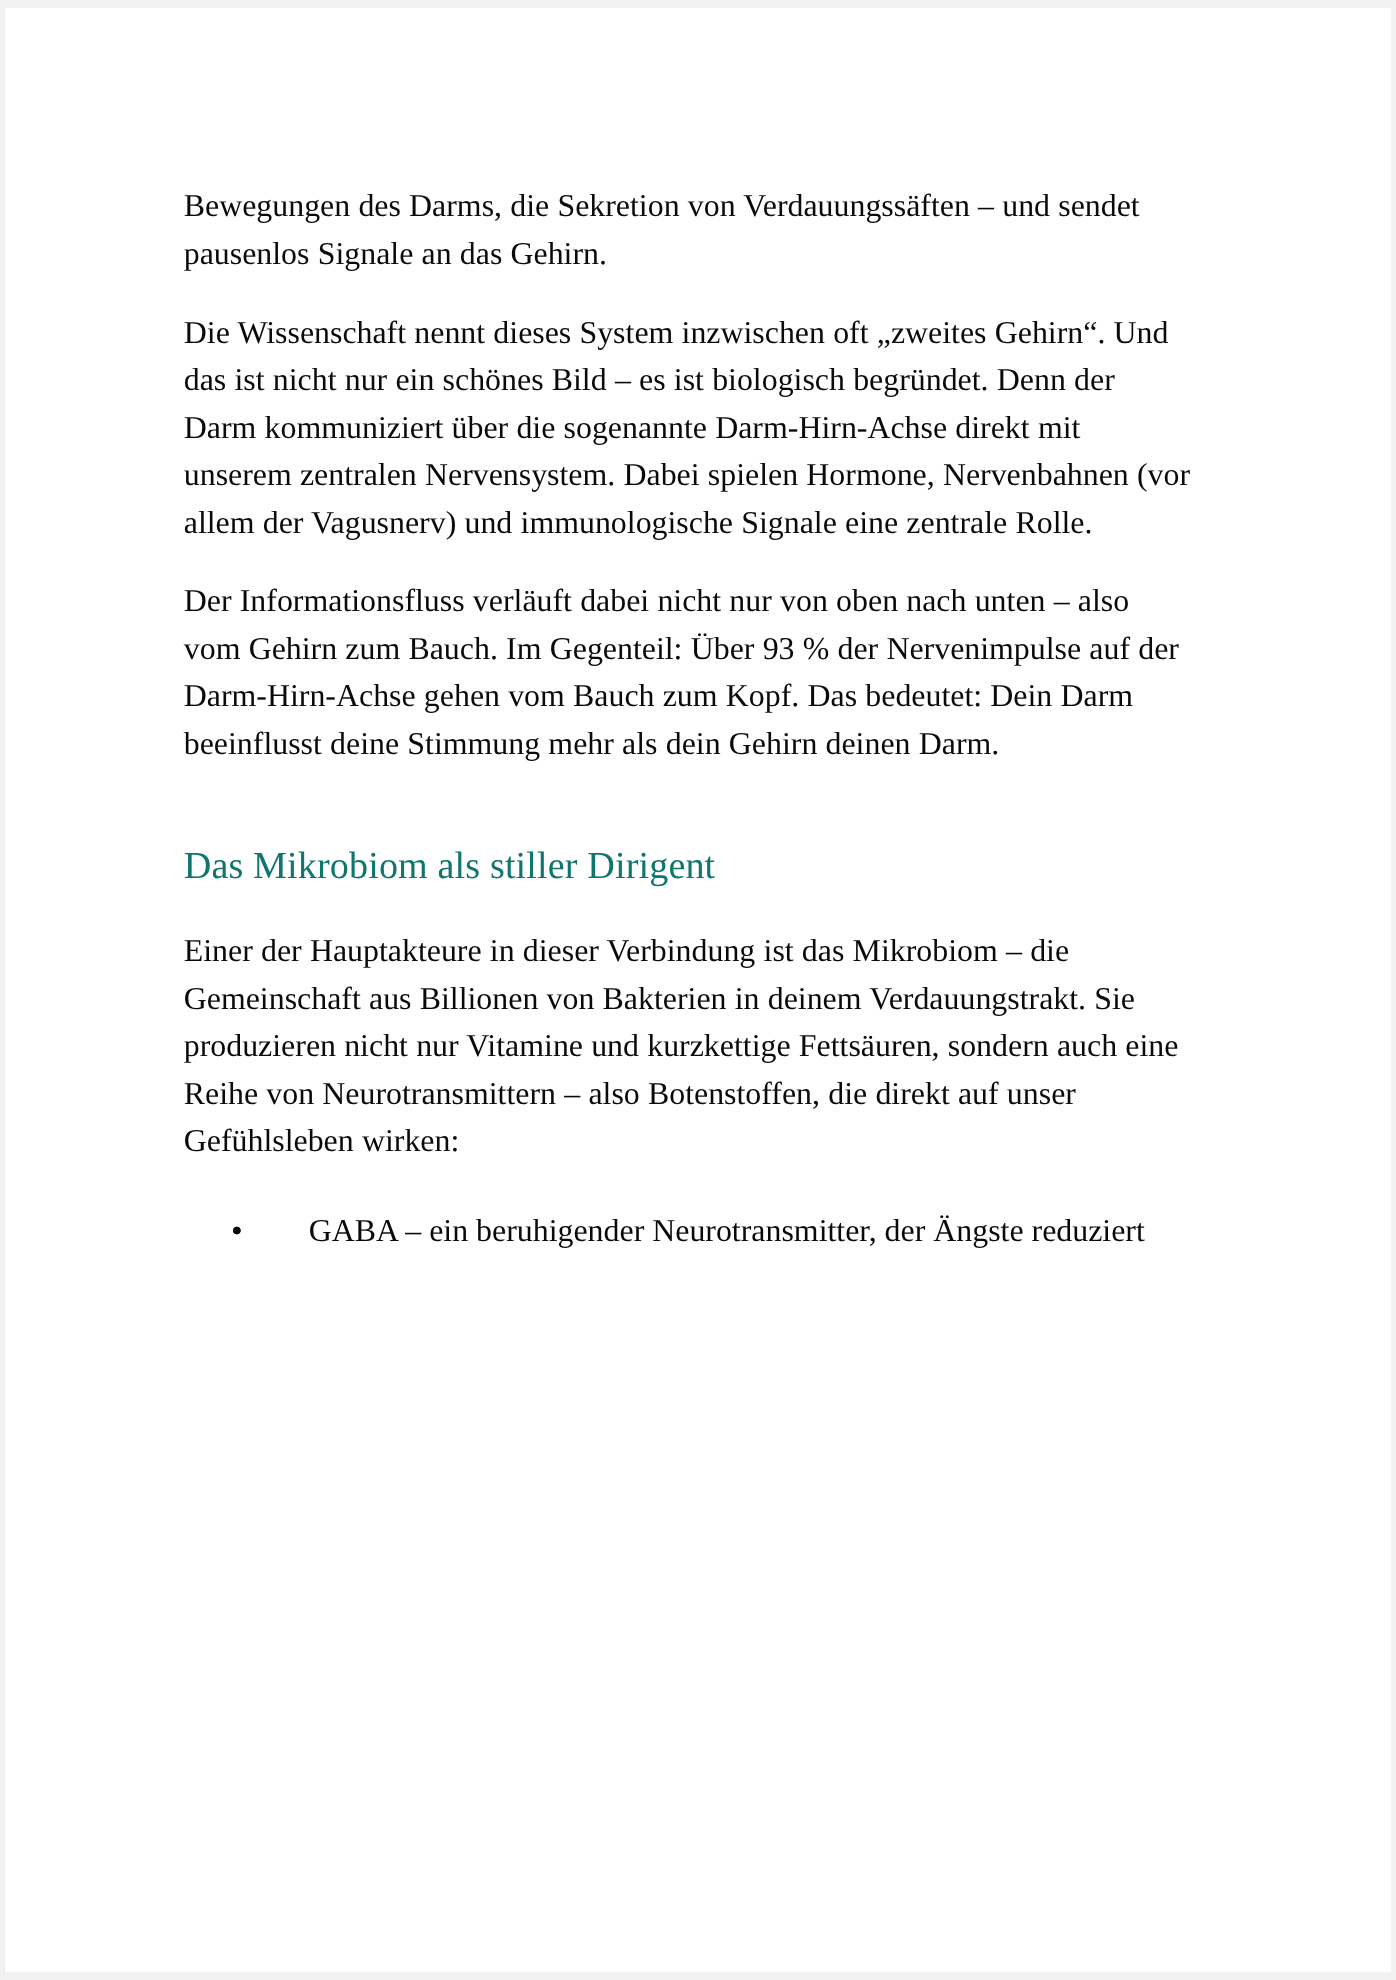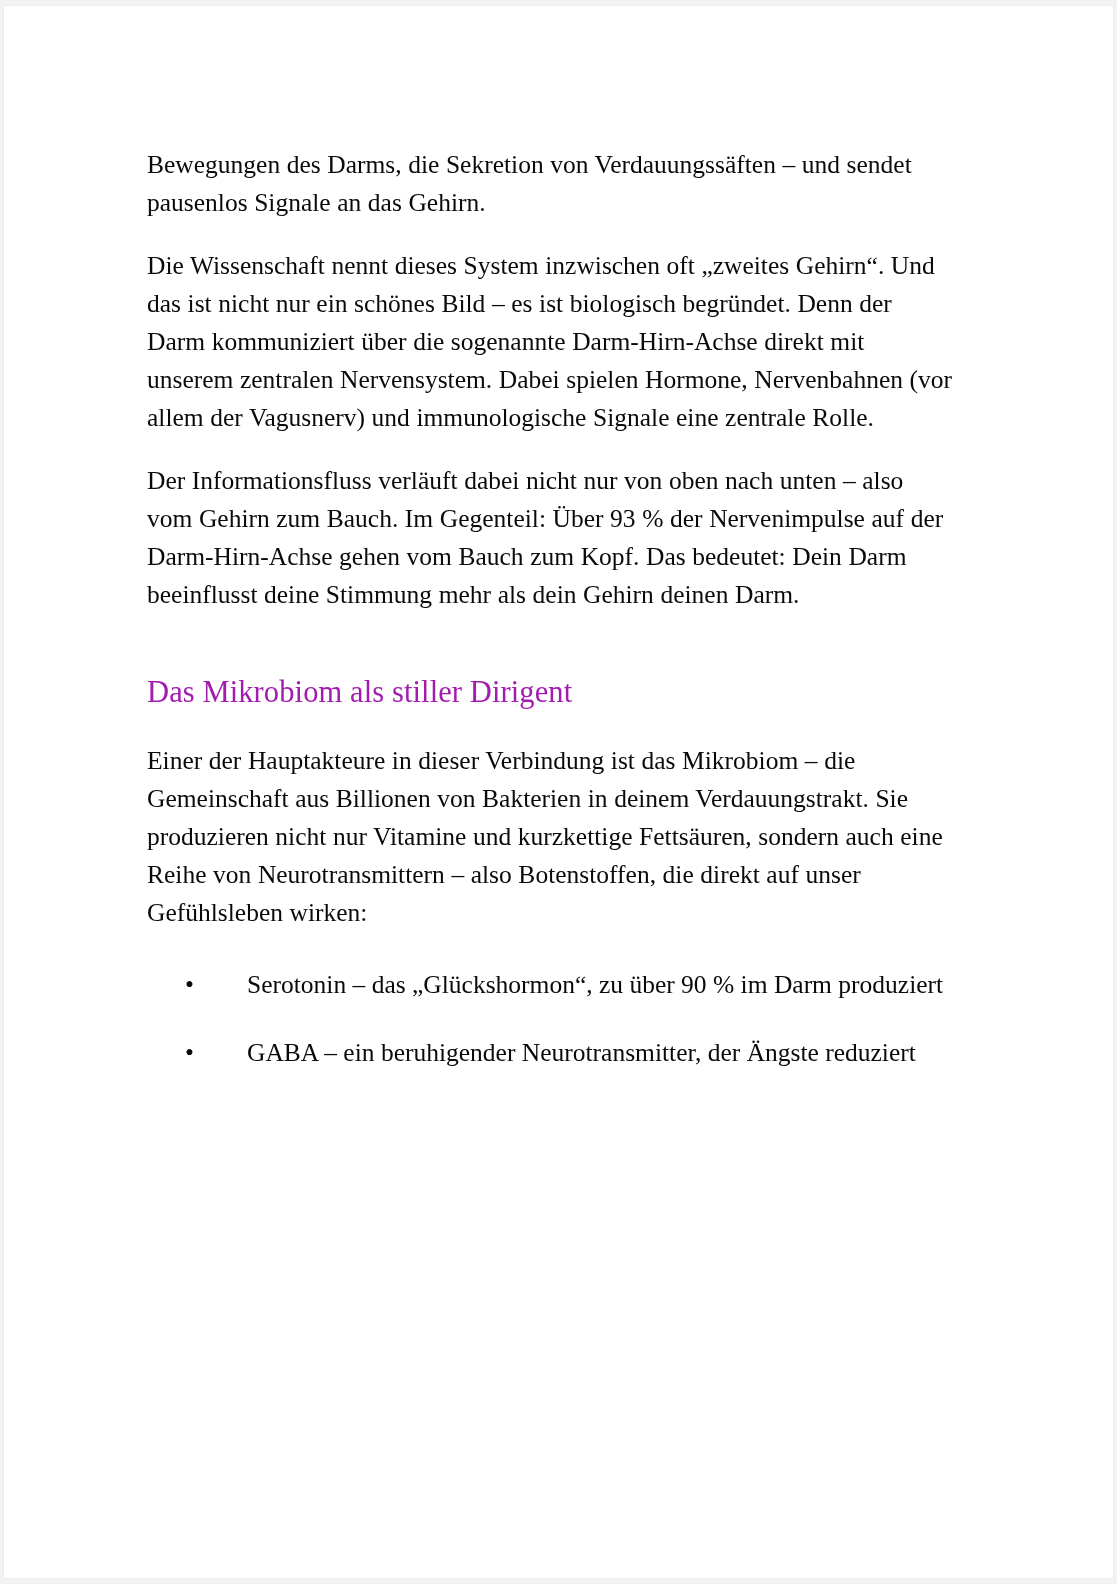--- a/index.html
+++ b/index.html
@@ -56,21 +56,21 @@
     margin-bottom: 0;
   }
 
   .section-heading {
     margin: 58px 0 30px 0;
     padding: 0;
     font-family: "Liberation Serif", "DejaVu Serif", serif;
     font-size: 30.5px;
     line-height: 40px;
     font-weight: 400;
-    color: #a21caf;
+    color: #0f766e;
     letter-spacing: 0.1px;
   }
 
   .bullet-list {
     list-style: none;
     margin: 34px 0 0 0;
     padding: 0;
   }
 
   .bullet-item {
@@ -114,21 +114,20 @@
 
       <p class="para">Der Informationsfluss verläuft dabei nicht nur von oben nach unten – also vom Gehirn zum Bauch. Im Gegenteil: Über 93 % der Nervenimpulse auf der Darm-Hirn-Achse gehen vom Bauch zum Kopf. Das bedeutet: Dein Darm beeinflusst deine Stimmung mehr als dein Gehirn deinen Darm.</p>
 
       <h2 class="section-heading">Das Mikrobiom als stiller Dirigent</h2>
 
       <p class="para">Einer der Hauptakteure in dieser Verbindung ist das Mikrobiom – die Gemeinschaft aus Billionen von Bakterien in deinem Verdauungstrakt. Sie produzieren nicht nur Vitamine und kurzkettige Fettsäuren, sondern auch eine Reihe von Neurotransmittern – also Botenstoffen, die direkt auf unser Gefühlsleben wirken:</p>
 
       <ul class="bullet-list">
         <li class="bullet-item">
           <span class="bullet-marker">•</span>
-          <span class="bullet-text">Serotonin – das „Glückshormon“, zu über 90 % im Darm produziert</span>
         </li>
         <li class="bullet-item">
           <span class="bullet-marker">•</span>
           <span class="bullet-text">GABA – ein beruhigender Neurotransmitter, der Ängste reduziert</span>
         </li>
       </ul>
 
     </div>
   </div>
 </div>

